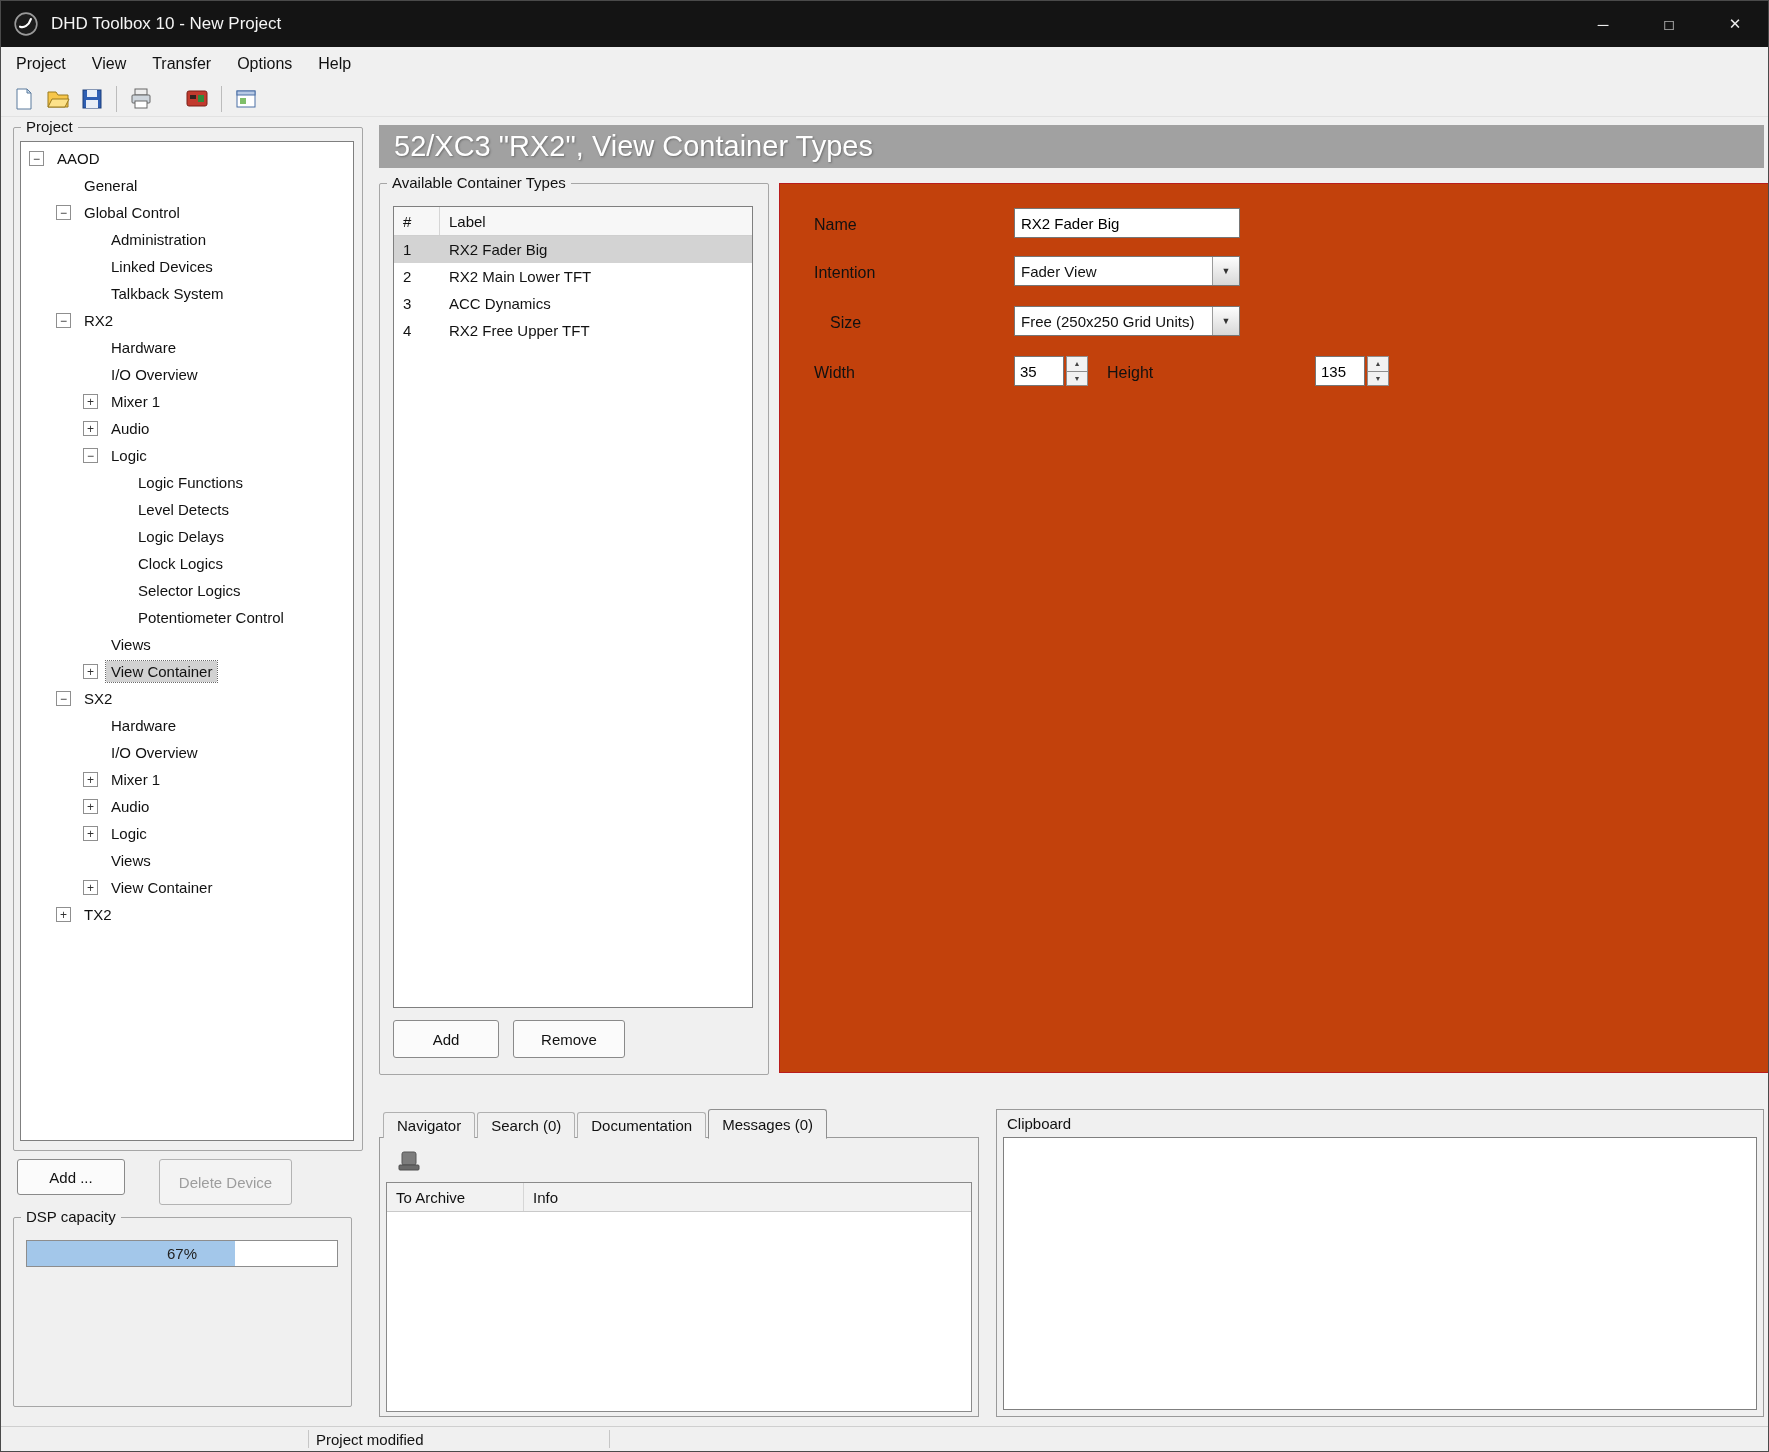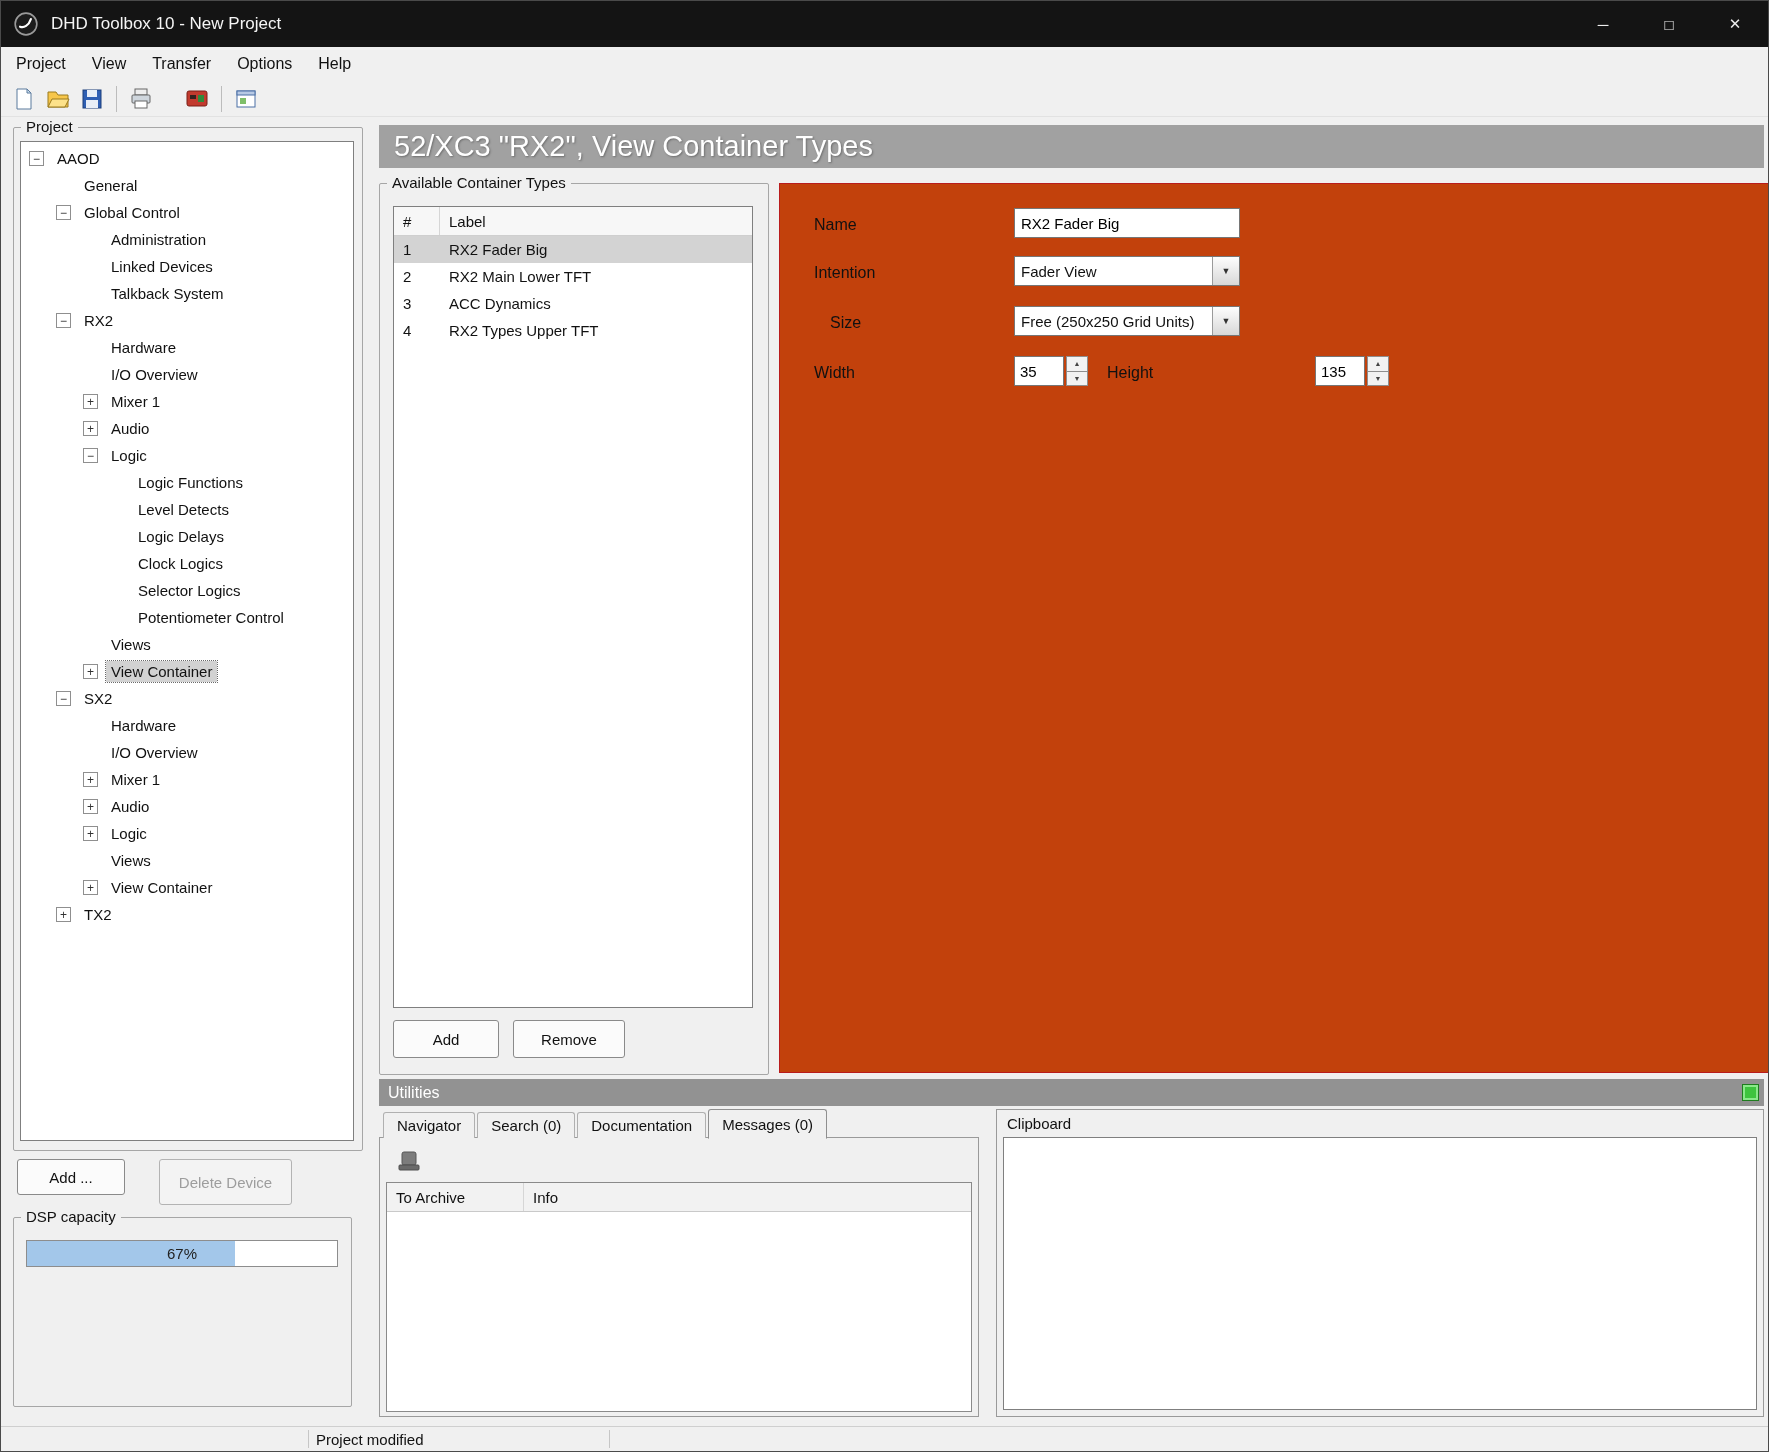--- a/index.html
+++ b/index.html
@@ -333,21 +333,21 @@
           <div class="lt-row">
             <span class="col-num">2</span>
             <span class="col-label">RX2 Main Lower TFT</span>
           </div>
           <div class="lt-row">
             <span class="col-num">3</span>
             <span class="col-label">ACC Dynamics</span>
           </div>
           <div class="lt-row">
             <span class="col-num">4</span>
-            <span class="col-label">RX2 Types Upper TFT</span>
+            <span class="col-label">RX2 Free Upper TFT</span>
           </div>
         </div>
     </div>
     <button class="btn" id="ct-add">Add</button>
     <button class="btn" id="ct-remove">Remove</button>
   </div>
 
   <div id="form-panel">
     <span class="form-label" style="left:34px;top:32px;">Name</span>
     <input class="textbox" style="left: 234px; top: 24px; width: 226px;" value="RX2 Fader Big">
@@ -376,24 +376,20 @@
     <span class="form-label" style="left:327px;top:180px;">Height</span>
     <div class="spin" style="left:535px;top:172px;">
       <input value="135" style="">
       <span class="spin-btns">
         <span class="spin-btn">▲</span>
         <span class="spin-btn down">▼</span>
       </span>
     </div>
   </div>
 
-  <div id="utilities-bar">
-    <span class="u-title">Utilities</span>
-    <span class="green-sq"></span>
-  </div>
 
   <div id="utility-tabs">
       <div class="tab">Navigator</div>
       <div class="tab">Search (0)</div>
       <div class="tab">Documentation</div>
       <div class="tab active">Messages (0)</div>
     </div>
 
   <div id="clipboard-panel">
     <span class="clip-title">Clipboard</span>

